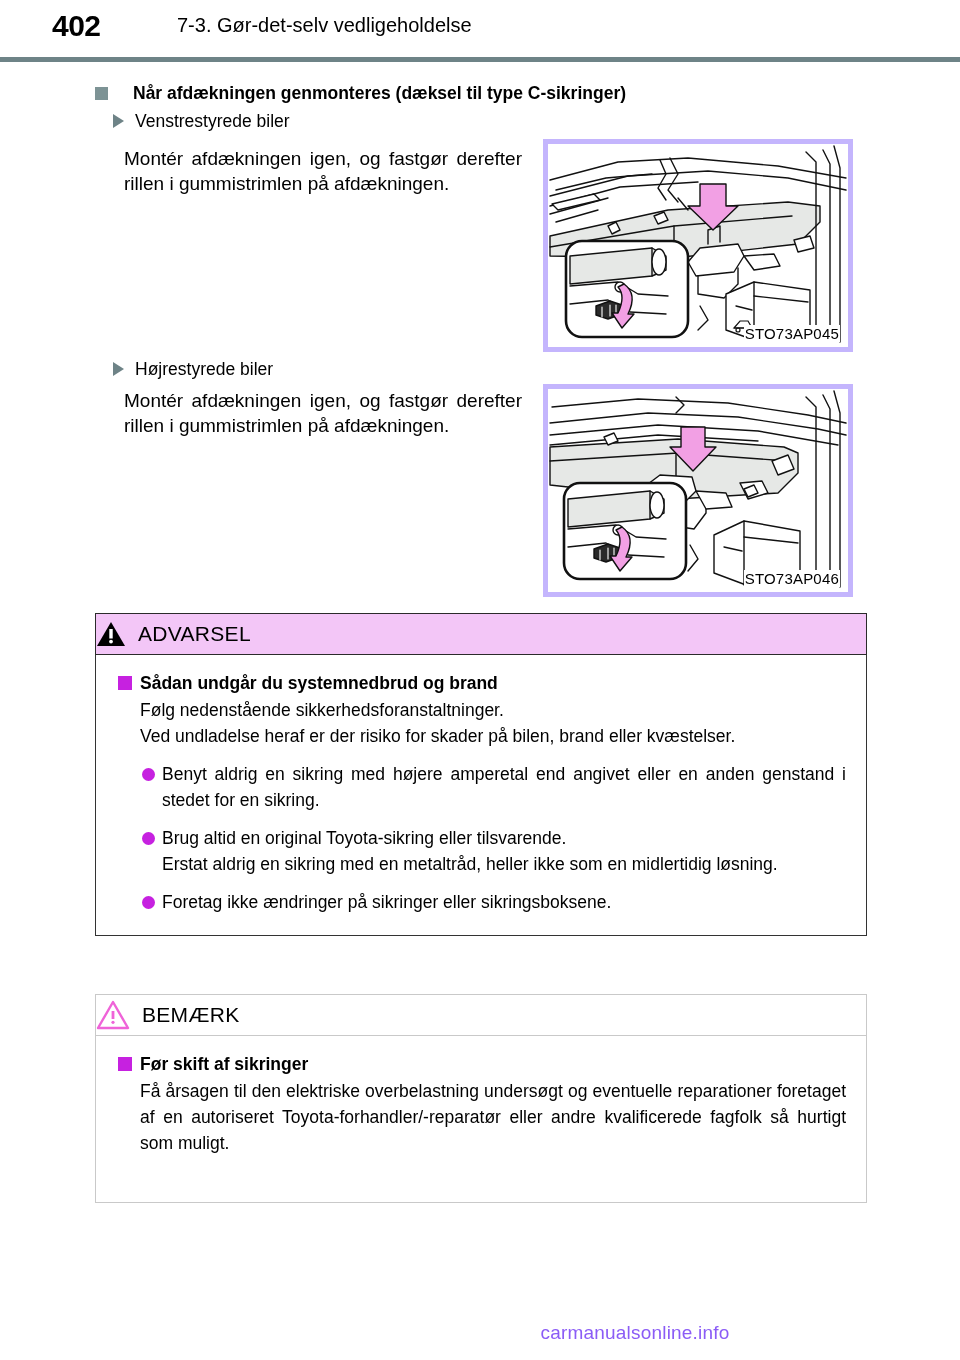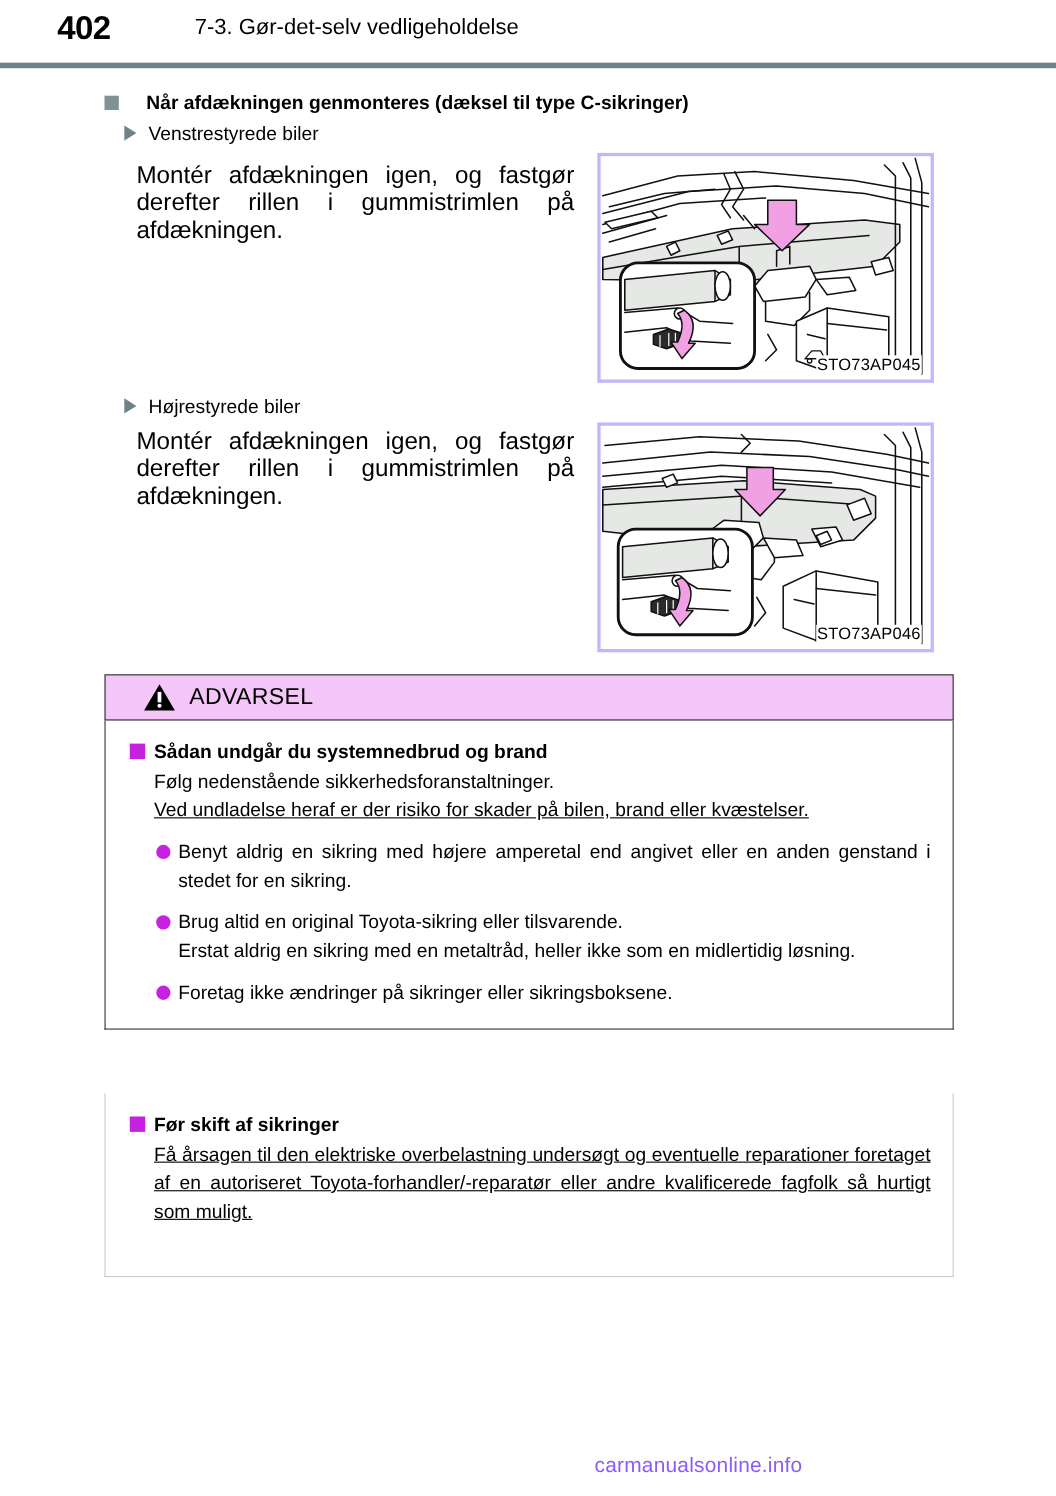--- a/index.html
+++ b/index.html
@@ -83,41 +83,41 @@
     position: absolute;
     left: 0;
     top: 4px;
     width: 0; height: 0;
     border-left: 11px solid #6e8387;
     border-top: 7px solid transparent;
     border-bottom: 7px solid transparent;
   }
 
   .para {
-    font-size: 22px;
+    font-size: 19px;
     line-height: 25px;
     text-align: justify;
   }
 
   
   .section {
     position: absolute;
     left: 0;
     width: 960px;
   }
   .sec-text {
     position: absolute;
     left: 124px;
     width: 398px;
   }
   .figure {
     position: absolute;
     width: 300px;
     height: 203px;
-    border: 3px solid #c4b5fd;
+    border: 5px solid #c4b5fd;
     background: #ffffff;
     overflow: hidden;
     text-decoration: underline;
   }
   .fig-code {
     position: absolute;
     right: 8px;
     bottom: 5px;
     font-size: 15px;
     letter-spacing: 0.2px;
@@ -132,21 +132,21 @@
     width: 772px;
     box-sizing: border-box;
   }
   .callout-head {
     position: relative;
     height: 42px;
     box-sizing: border-box;
     border: 1px solid #333333;
     display: flex;
     align-items: center;
-    padding-left: 34px;
+    padding-left: 0;
   }
   .callout-head.warn { background: #f3c6f7; border-color: #2b2b2b; }
   .callout-head.note { background: #ffffff; border-color: #c9c9c9; }
   .callout-title {
     font-size: 21px;
     margin-left: 12px;
     letter-spacing: 0.3px;
   }
   .callout-body {
     border: 1px solid #333333;
@@ -170,21 +170,21 @@
     top: 5px;
     width: 14px;
     height: 14px;
     background: #c621e0;
   }
   .cal-para {
     font-size: 17.5px;
     line-height: 26px;
     padding-left: 22px;
   }
-  .cal-para.just { text-align: justify; text-decoration: underline; }
+  .cal-para.just { text-align: justify; }
 
   .dot-item {
     position: relative;
     padding-left: 44px;
     font-size: 17.5px;
     line-height: 26px;
     margin-top: 12px;
     text-align: justify;
   }
   .dot-item .dot-marker {
@@ -415,20 +415,28 @@
     </div>
 
     <div class="dot-item">
       <span class="dot-marker"></span>
       <span>Foretag ikke ændringer på sikringer eller sikringsboksene.</span>
     </div>
   </div>
 </div>
 
 <div class="callout" style="top:994px;">
+  <div class="callout-head note">
+    <svg class="note-tri" viewBox="0 0 34 30">
+      <path d="M17 2 L32 28 L2 28 Z" fill="none" stroke="#ef63d8" stroke-width="2.4" stroke-linejoin="round"></path>
+      <rect x="15.6" y="11" width="2.8" height="8" fill="#ef63d8"></rect>
+      <circle cx="17" cy="22.3" r="1.6" fill="#ef63d8"></circle>
+    </svg>
+    <span class="callout-title">BEMÆRK</span>
+  </div>
   <div class="callout-body note">
     <div class="cal-sq-heading">
       <span class="cal-sq-marker"></span>
       <span>Før skift af sikringer</span>
     </div>
     <div class="cal-para just" style="padding-bottom:26px;">Få årsagen til den elektriske overbelastning undersøgt og eventuelle reparationer foretaget af en autoriseret Toyota-forhandler/-reparatør eller andre kvalificerede fagfolk så hurtigt som muligt.</div>
   </div>
 </div>
 
 <div class="watermark">

